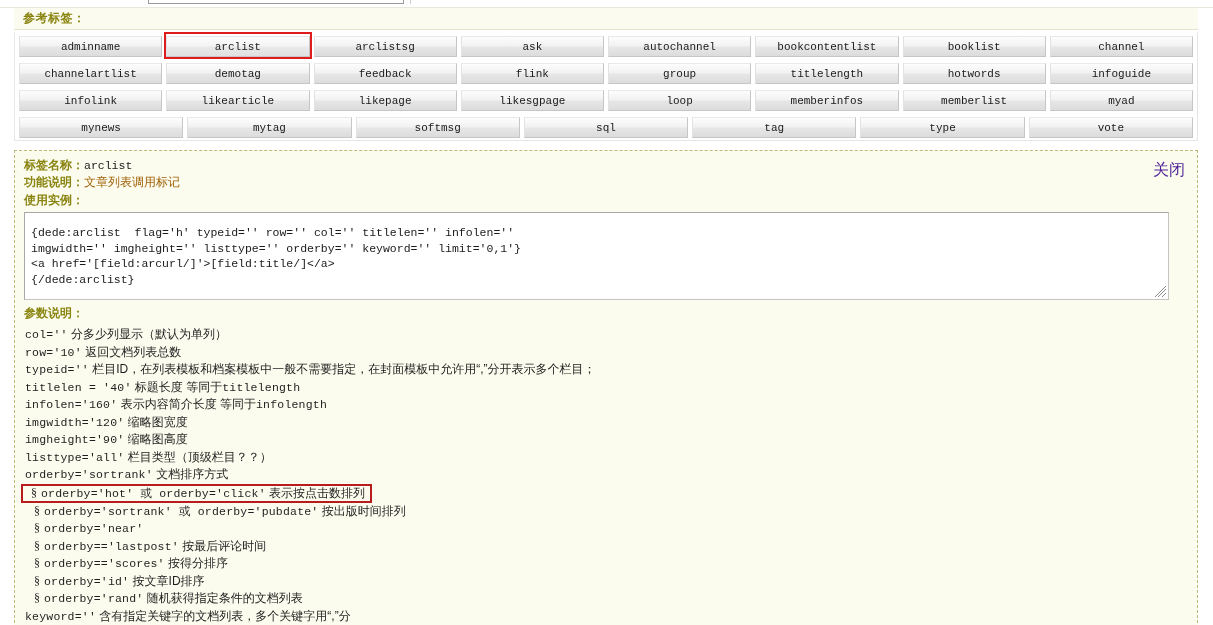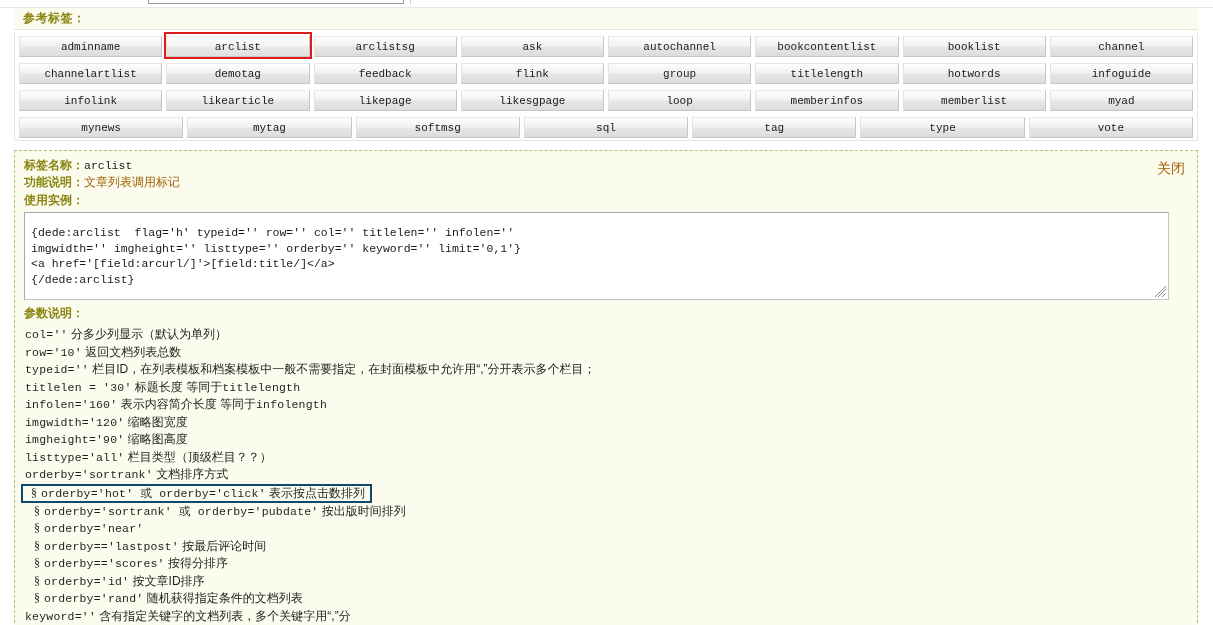--- a/index.html
+++ b/index.html
@@ -117,22 +117,22 @@
     left: 14px; top: 150px;
     width: 1184px; height: 478px;
     background: #fbfbee;
     border: 1px dashed #b9b97a;
     padding: 6px 9px 0 9px;
     overflow: hidden;
   }
   .close-link {
     position: absolute;
     right: 12px; top: 9px;
-    font-size: 14px;
-    color: #a16207;
+    font-size: 16px;
+    color: #4c1d95;
     text-decoration: none;
     cursor: pointer;
   }
   .field-line {
     font-size: 12px;
     line-height: 17px;
     color: #2a2a2a;
     white-space: nowrap;
   }
   .field-label {
@@ -206,21 +206,21 @@
     font-size: 12px;
   }
   .param-line.bullet { padding-left: 10px; }
   .param-line.bullet .sect {
     font-family: "Liberation Serif", serif;
     font-size: 12px;
     margin-right: 4px;
   }
   .param-line.highlighted {
     display: inline-block;
-    border: 2px solid #0c4a6e;
+    border: 2px solid #b91c1c;
     padding: 0px 5px 0px 8px;
     margin-left: -3px;
     line-height: 15px;
   }
   .hl-wrap { line-height: 19px; }
 </style>
 </head>
 <body>
 
 <div id="page">
@@ -363,21 +363,21 @@
     <span class="section-label" style="margin-top:4px;">参数说明：</span>
 
     <div class="param-list">
 
       <div class="param-line"><span class="code">col=''</span><span class="cn"> 分多少列显示（默认为单列）</span></div>
 
       <div class="param-line"><span class="code">row='10'</span><span class="cn"> 返回文档列表总数</span></div>
 
       <div class="param-line"><span class="code">typeid=''</span><span class="cn"> 栏目ID，在列表模板和档案模板中一般不需要指定，在封面模板中允许用“,”分开表示多个栏目；</span></div>
 
-      <div class="param-line"><span class="code">titlelen = '30'</span><span class="cn"> 标题长度 等同于</span><span class="code">titlelength</span></div>
+      <div class="param-line"><span class="code">titlelen = '40'</span><span class="cn"> 标题长度 等同于</span><span class="code">titlelength</span></div>
 
       <div class="param-line"><span class="code">infolen='160'</span><span class="cn"> 表示内容简介长度 等同于</span><span class="code">infolength</span></div>
 
       <div class="param-line"><span class="code">imgwidth='120'</span><span class="cn"> 缩略图宽度</span></div>
 
       <div class="param-line"><span class="code">imgheight='90'</span><span class="cn"> 缩略图高度</span></div>
 
       <div class="param-line"><span class="code">listtype='all'</span><span class="cn"> 栏目类型（顶级栏目？？）</span></div>
 
       <div class="param-line"><span class="code">orderby='sortrank'</span><span class="cn"> 文档排序方式</span></div>

